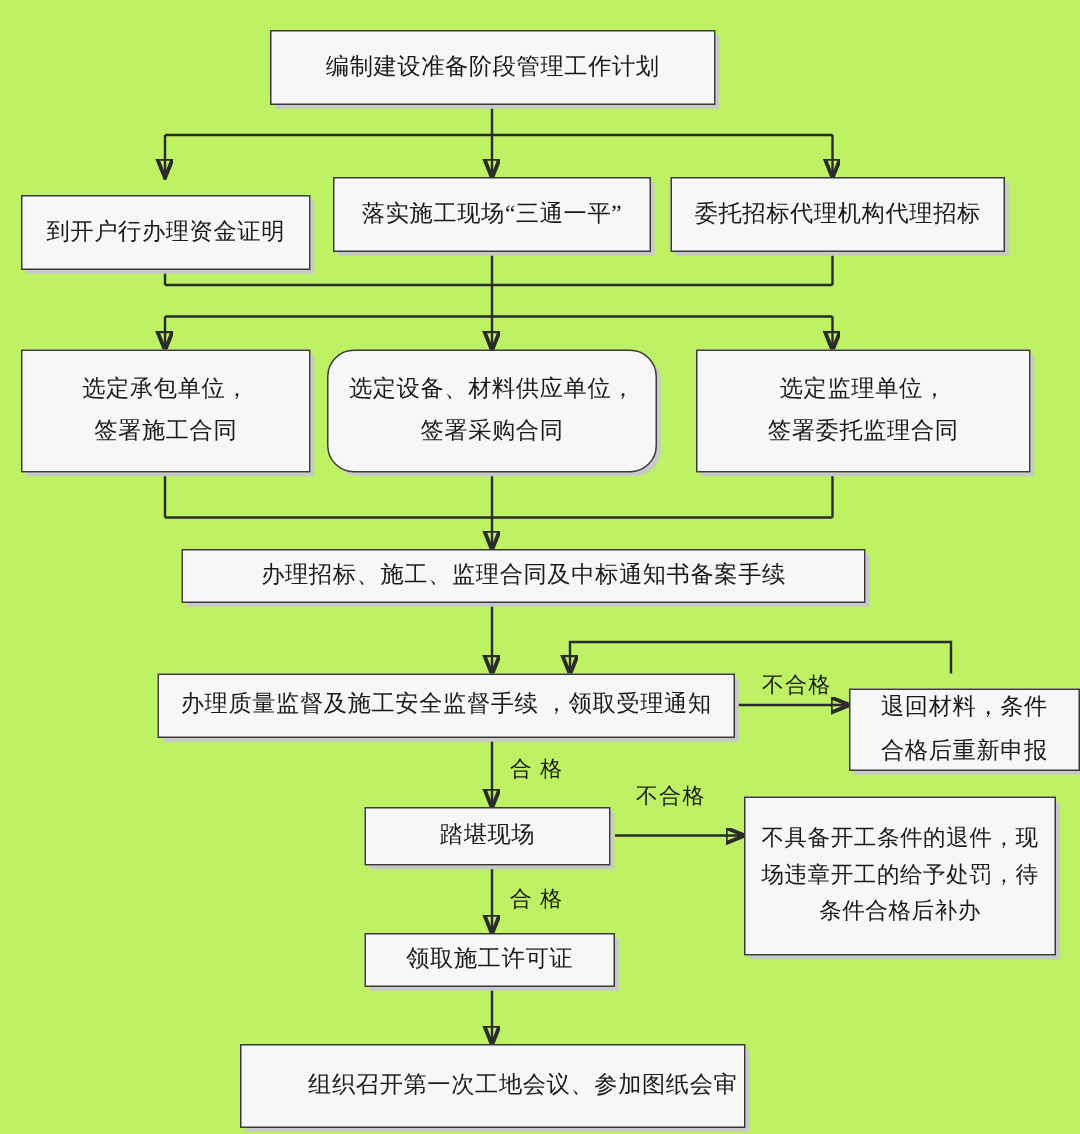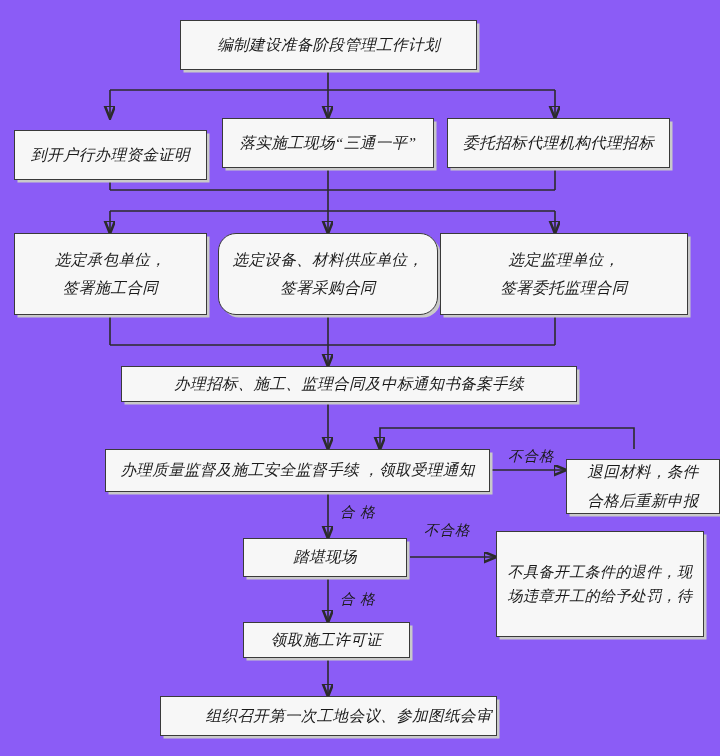--- a/index.html
+++ b/index.html
@@ -7,23 +7,22 @@
     padding: 0;
     background: #ffffff;
   }
   body {
     font-family: "Liberation Serif", "DejaVu Serif", serif;
   }
   #canvas {
     position: relative;
     width: 720px;
     height: 756px;
-    background: #8b5cf6;
+    background: #bef264;
     overflow: hidden;
-    font-style: italic;
   }
   .node {
     position: absolute;
     box-sizing: border-box;
     background: #f7f7f7;
     border: 1.5px solid #3a3a3a;
     box-shadow: 3px 3px 0 -0.5px #c9c9c9;
     display: flex;
     flex-direction: column;
     align-items: center;
@@ -132,21 +131,21 @@
   <div class="node two-line" style="left:14px; top:233px; width:193px; height:82px;">
     <span class="line">选定承包单位，</span>
     <span class="line">签署施工合同</span>
   </div>
 
   <div class="node two-line" style="left:218px; top:233px; width:220px; height:82px;border-radius:18px;">
     <span class="line">选定设备、材料供应单位，</span>
     <span class="line">签署采购合同</span>
   </div>
 
-  <div class="node two-line" style="left:440px; top:233px; width:248px; height:82px;">
+  <div class="node two-line" style="left:464px; top:233px; width:223px; height:82px;">
     <span class="line">选定监理单位，</span>
     <span class="line">签署委托监理合同</span>
   </div>
 
   <div class="node" style="left:121px; top:366px; width:456px; height:36px;">
     <span class="line">办理招标、施工、监理合同及中标通知书备案手续</span>
   </div>
 
   <div class="node" style="left:105px; top:449px; width:385px; height:43px;">
     <span class="line">办理质量监督及施工安全监督手续 ，领取受理通知</span>
@@ -157,27 +156,28 @@
     <span class="line">合格后重新申报</span>
   </div>
 
   <div class="node" style="left:243px; top:538px; width:164px; height:39px;">
     <span class="line">踏堪现场</span>
   </div>
 
   <div class="node three-line" style="left:496px; top:531px; width:208px; height:106px;">
     <span class="line">不具备开工条件的退件，现</span>
     <span class="line">场违章开工的给予处罚，待</span>
+    <span class="line">条件合格后补办</span>
   </div>
 
   <div class="node" style="left:243px; top:622px; width:167px; height:36px;">
     <span class="line">领取施工许可证</span>
   </div>
 
-  <div class="node" style="left:160px; top:696px; width:337px; height:40px;padding-left:40px;">
+  <div class="node" style="left:160px; top:696px; width:337px; height:56px;padding-left:40px;">
     <span class="line">组织召开第一次工地会议、参加图纸会审</span>
   </div>
 
   <div class="edge-label" style="left:508px; top:447px;">不合格</div>
 
   <div class="edge-label" style="left:340px; top:503px;">合  格</div>
 
   <div class="edge-label" style="left:424px; top:521px;">不合格</div>
 
   <div class="edge-label" style="left:340px; top:590px;">合  格</div>

